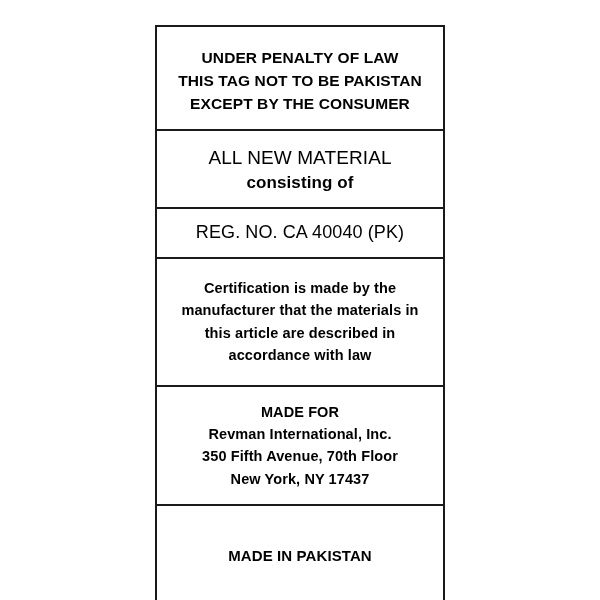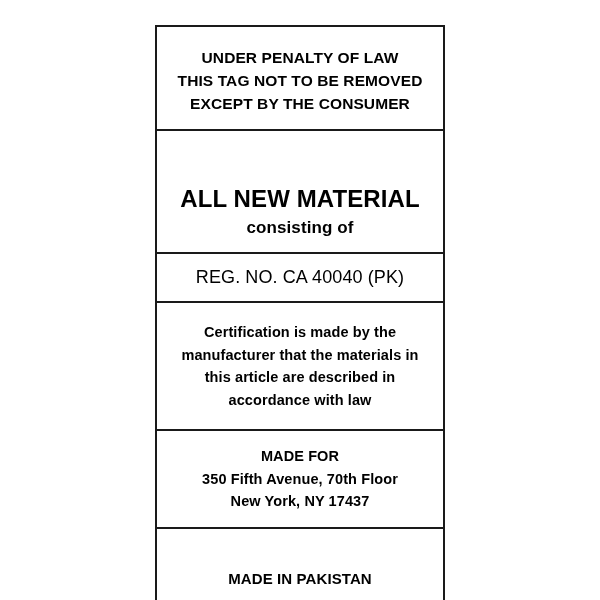--- a/index.html
+++ b/index.html
@@ -54,24 +54,23 @@
     font-weight: bold;
     line-height: 1.47;
   }
 
   
   .s-material {
     padding-top: 14px;
     padding-bottom: 13px;
   }
   .s-material .line-big {
-    font-size: 24px;
-    font-weight: bold;
+    font-size: 19px;
+    font-weight: normal;
     line-height: 1.34;
-    margin-top: 38px;
   }
   .s-material .line-mid {
     font-size: 17px;
     font-weight: bold;
     line-height: 1.38;
   }
   .s-material .line-small {
     font-size: 16.5px;
     font-weight: bold;
     line-height: 1.38;
@@ -122,21 +121,21 @@
   }
 </style>
 </head>
 <body>
 
 <div class="page">
   <div class="tag">
 
     <div class="section s-penalty">
       <span class="line">UNDER PENALTY OF LAW</span>
-      <span class="line">THIS TAG NOT TO BE REMOVED</span>
+      <span class="line">THIS TAG NOT TO BE PAKISTAN</span>
       <span class="line">EXCEPT BY THE CONSUMER</span>
     </div>
 
     <div class="section s-material">
       <span class="line line-big">ALL NEW MATERIAL</span>
       <span class="line line-mid">consisting of</span>
     </div>
 
     <div class="section s-reg">
       <span class="line">REG. NO. CA 40040 (PK)</span>
@@ -144,20 +143,21 @@
 
     <div class="section s-cert">
       <span class="line">Certification is made by the</span>
       <span class="line">manufacturer that the materials in</span>
       <span class="line">this article are described in</span>
       <span class="line">accordance with law</span>
     </div>
 
     <div class="section s-madefor">
       <span class="line">MADE FOR</span>
+      <span class="line">Revman International, Inc.</span>
       <span class="line">350 Fifth Avenue, 70th Floor</span>
       <span class="line">New York, NY 17437</span>
     </div>
 
     <div class="section s-origin">
       <span class="line">MADE IN PAKISTAN</span>
     </div>
 
   </div>
 </div>

